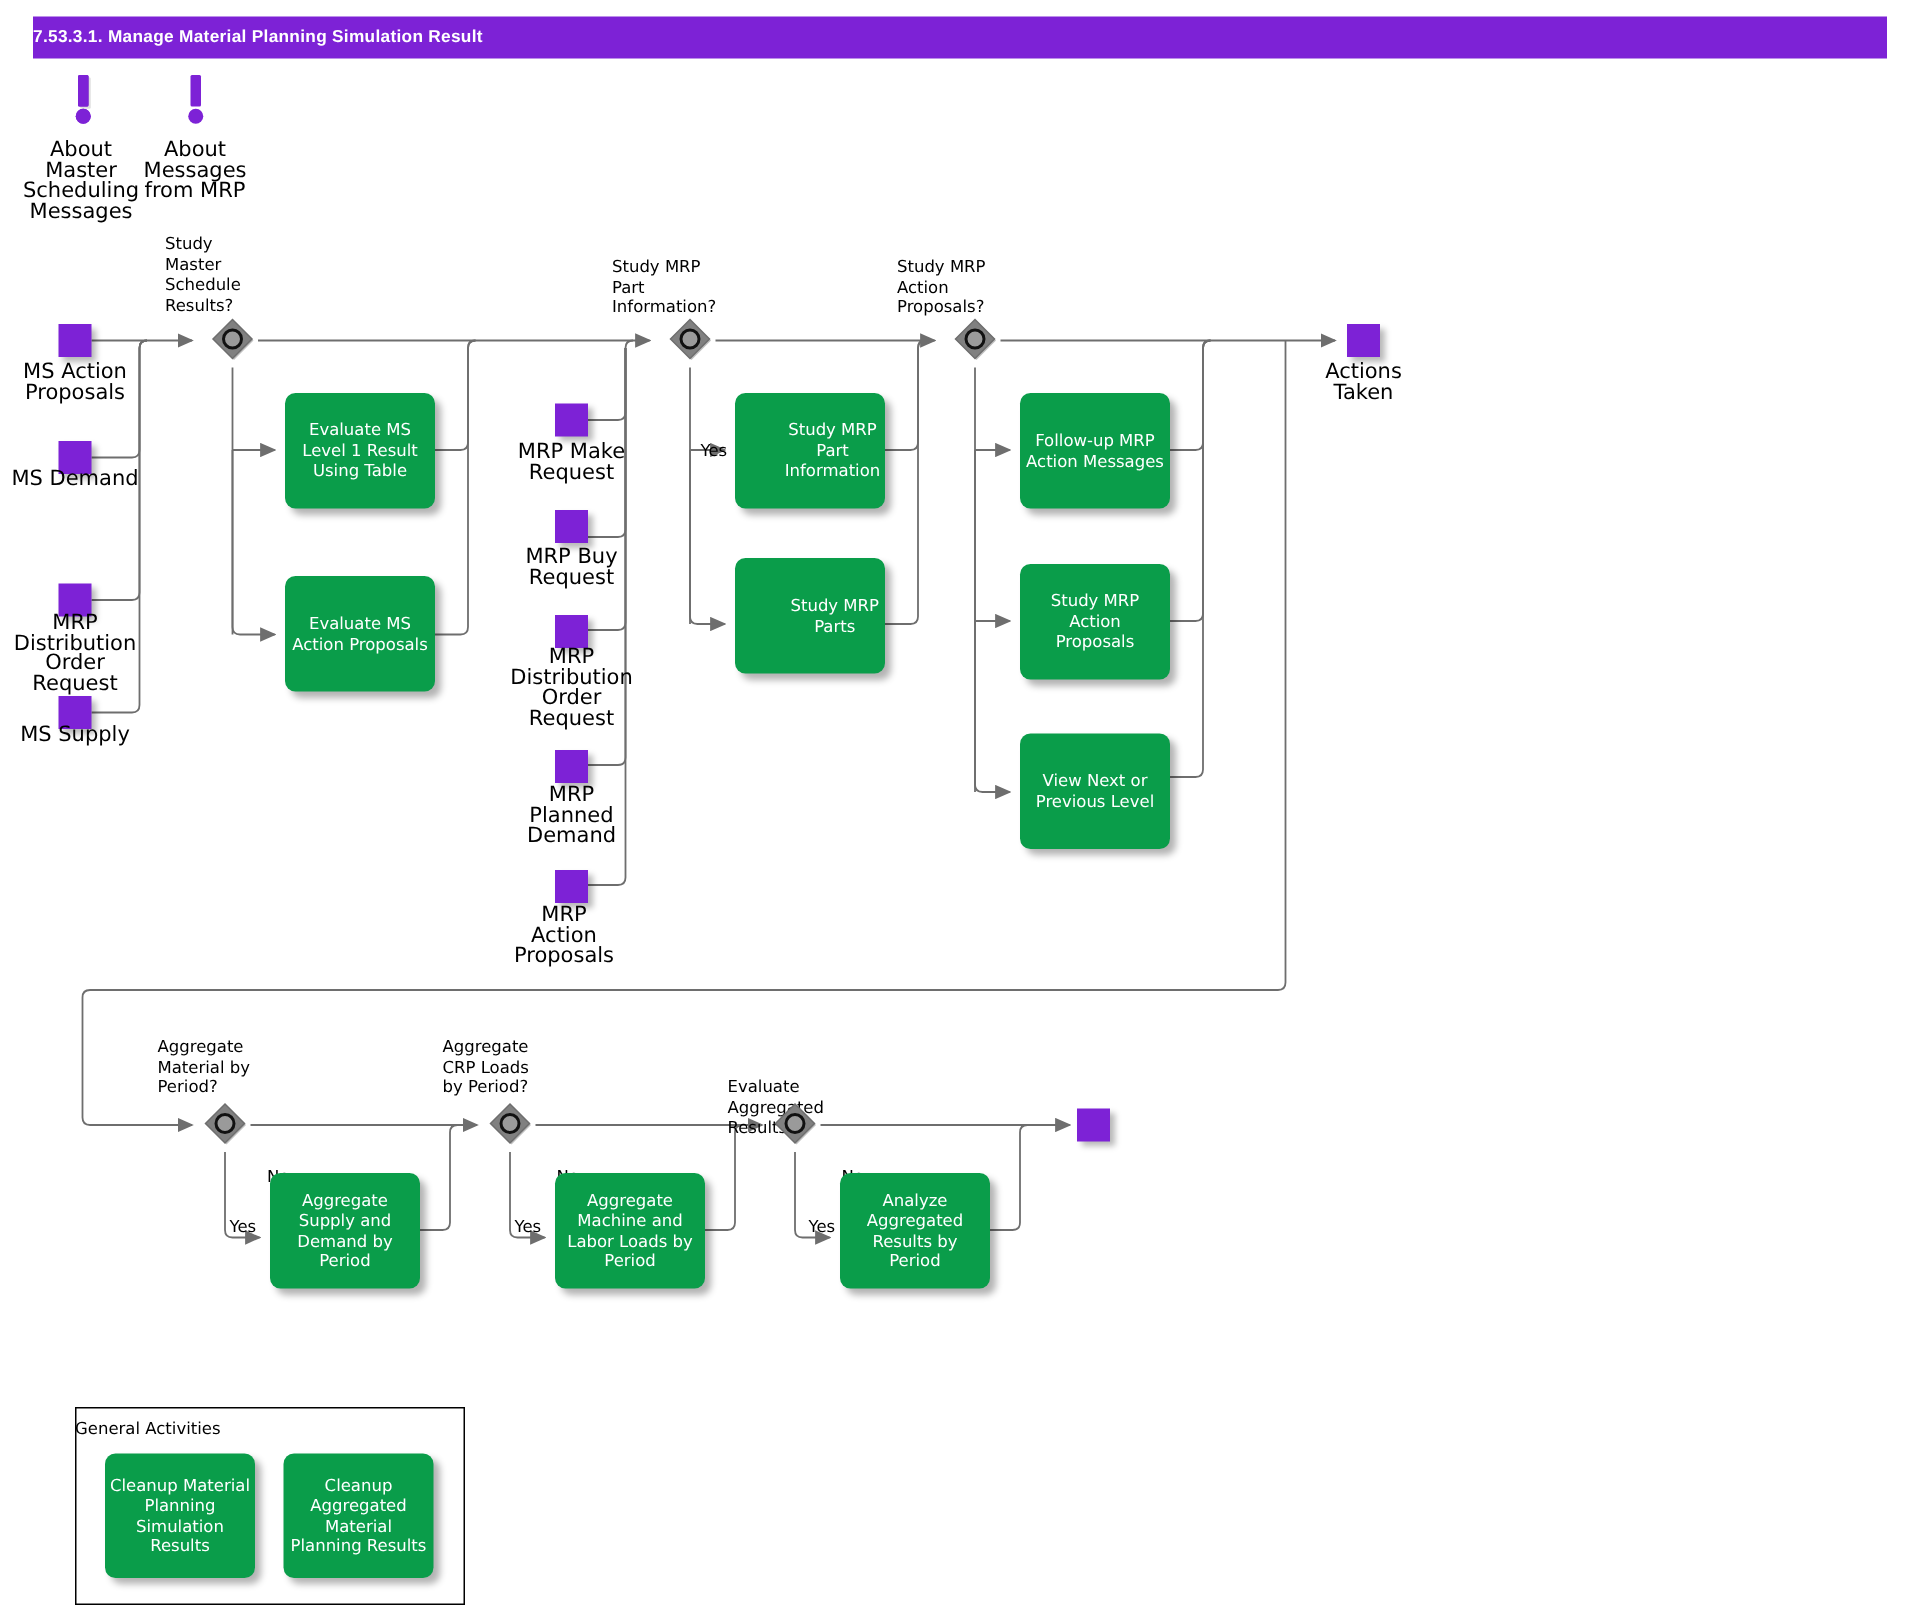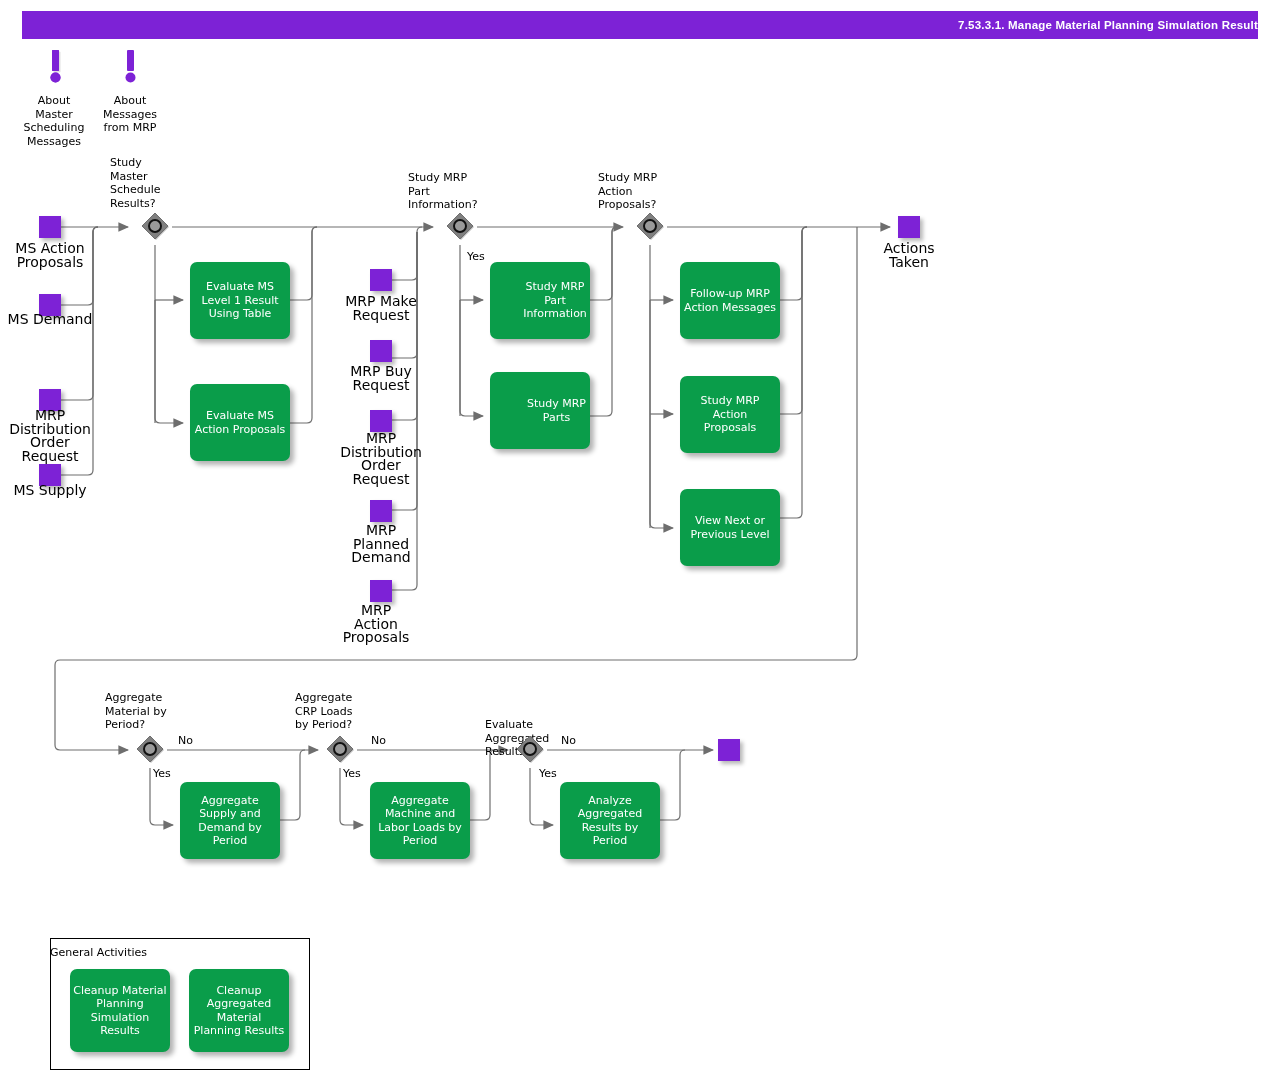--- a/index.html
+++ b/index.html
@@ -1,21 +1,21 @@
 <!DOCTYPE html>
 <html><head>
 <meta charset="utf-8">
 <style>
   html,body{margin:0;padding:0;background:#ffffff;}
   body{width:1280px;height:1080px;font-family:"DejaVu Sans",sans-serif;position:relative;overflow:hidden;}
 
   #titlebar{
     position:absolute;left:22px;top:11px;width:1236px;height:28px;
     background:#7d22d6;color:#ffffff;
-    display:flex;align-items:center;justify-content:flex-end;
+    display:flex;align-items:center;justify-content:flex-start;
     font-size:11.5px;font-weight:bold;letter-spacing:.2px;
     font-family:"Liberation Sans",sans-serif;
   }
 
   #canvas{position:absolute;left:0;top:0;width:1280px;height:1080px;}
   svg.wires{position:absolute;left:0;top:0;width:1280px;height:1080px;pointer-events:none;}
 
   .node{position:absolute;}
 
   
@@ -34,26 +34,26 @@
     padding:2px 3px;box-sizing:border-box;
     font-family:"DejaVu Sans",sans-serif;
   }
 
   
   .decision{width:30px;height:30px;}
   .decision-label{
     position:absolute;text-align:left;font-size:11px;color:#000;
     line-height:13.5px;white-space:pre-line;font-family:"DejaVu Sans",sans-serif;
   }
-  .branch-label{position:absolute;font-size:11px;color:#000;font-family:"DejaVu Sans",sans-serif;}
+  .branch-label{position:absolute;font-size:11px;color:#000;font-family:"DejaVu Sans",sans-serif;margin-top:44px;}
 
   
   .info-icon{position:absolute;}
   .info-label{
-    position:absolute;text-align:center;font-size:11px;color:#000;
+    position:absolute;text-align:center;font-size:14px;color:#000;
     line-height:13.5px;white-space:pre-line;font-family:"DejaVu Sans",sans-serif;
   }
 
   
   #general-box{
     position:absolute;left:50px;top:938px;width:260px;height:132px;
     border:1.5px solid #000;background:#fff;box-sizing:border-box;
   }
   #general-title{
     position:absolute;left:50px;top:946px;width:260px;text-align:left;

